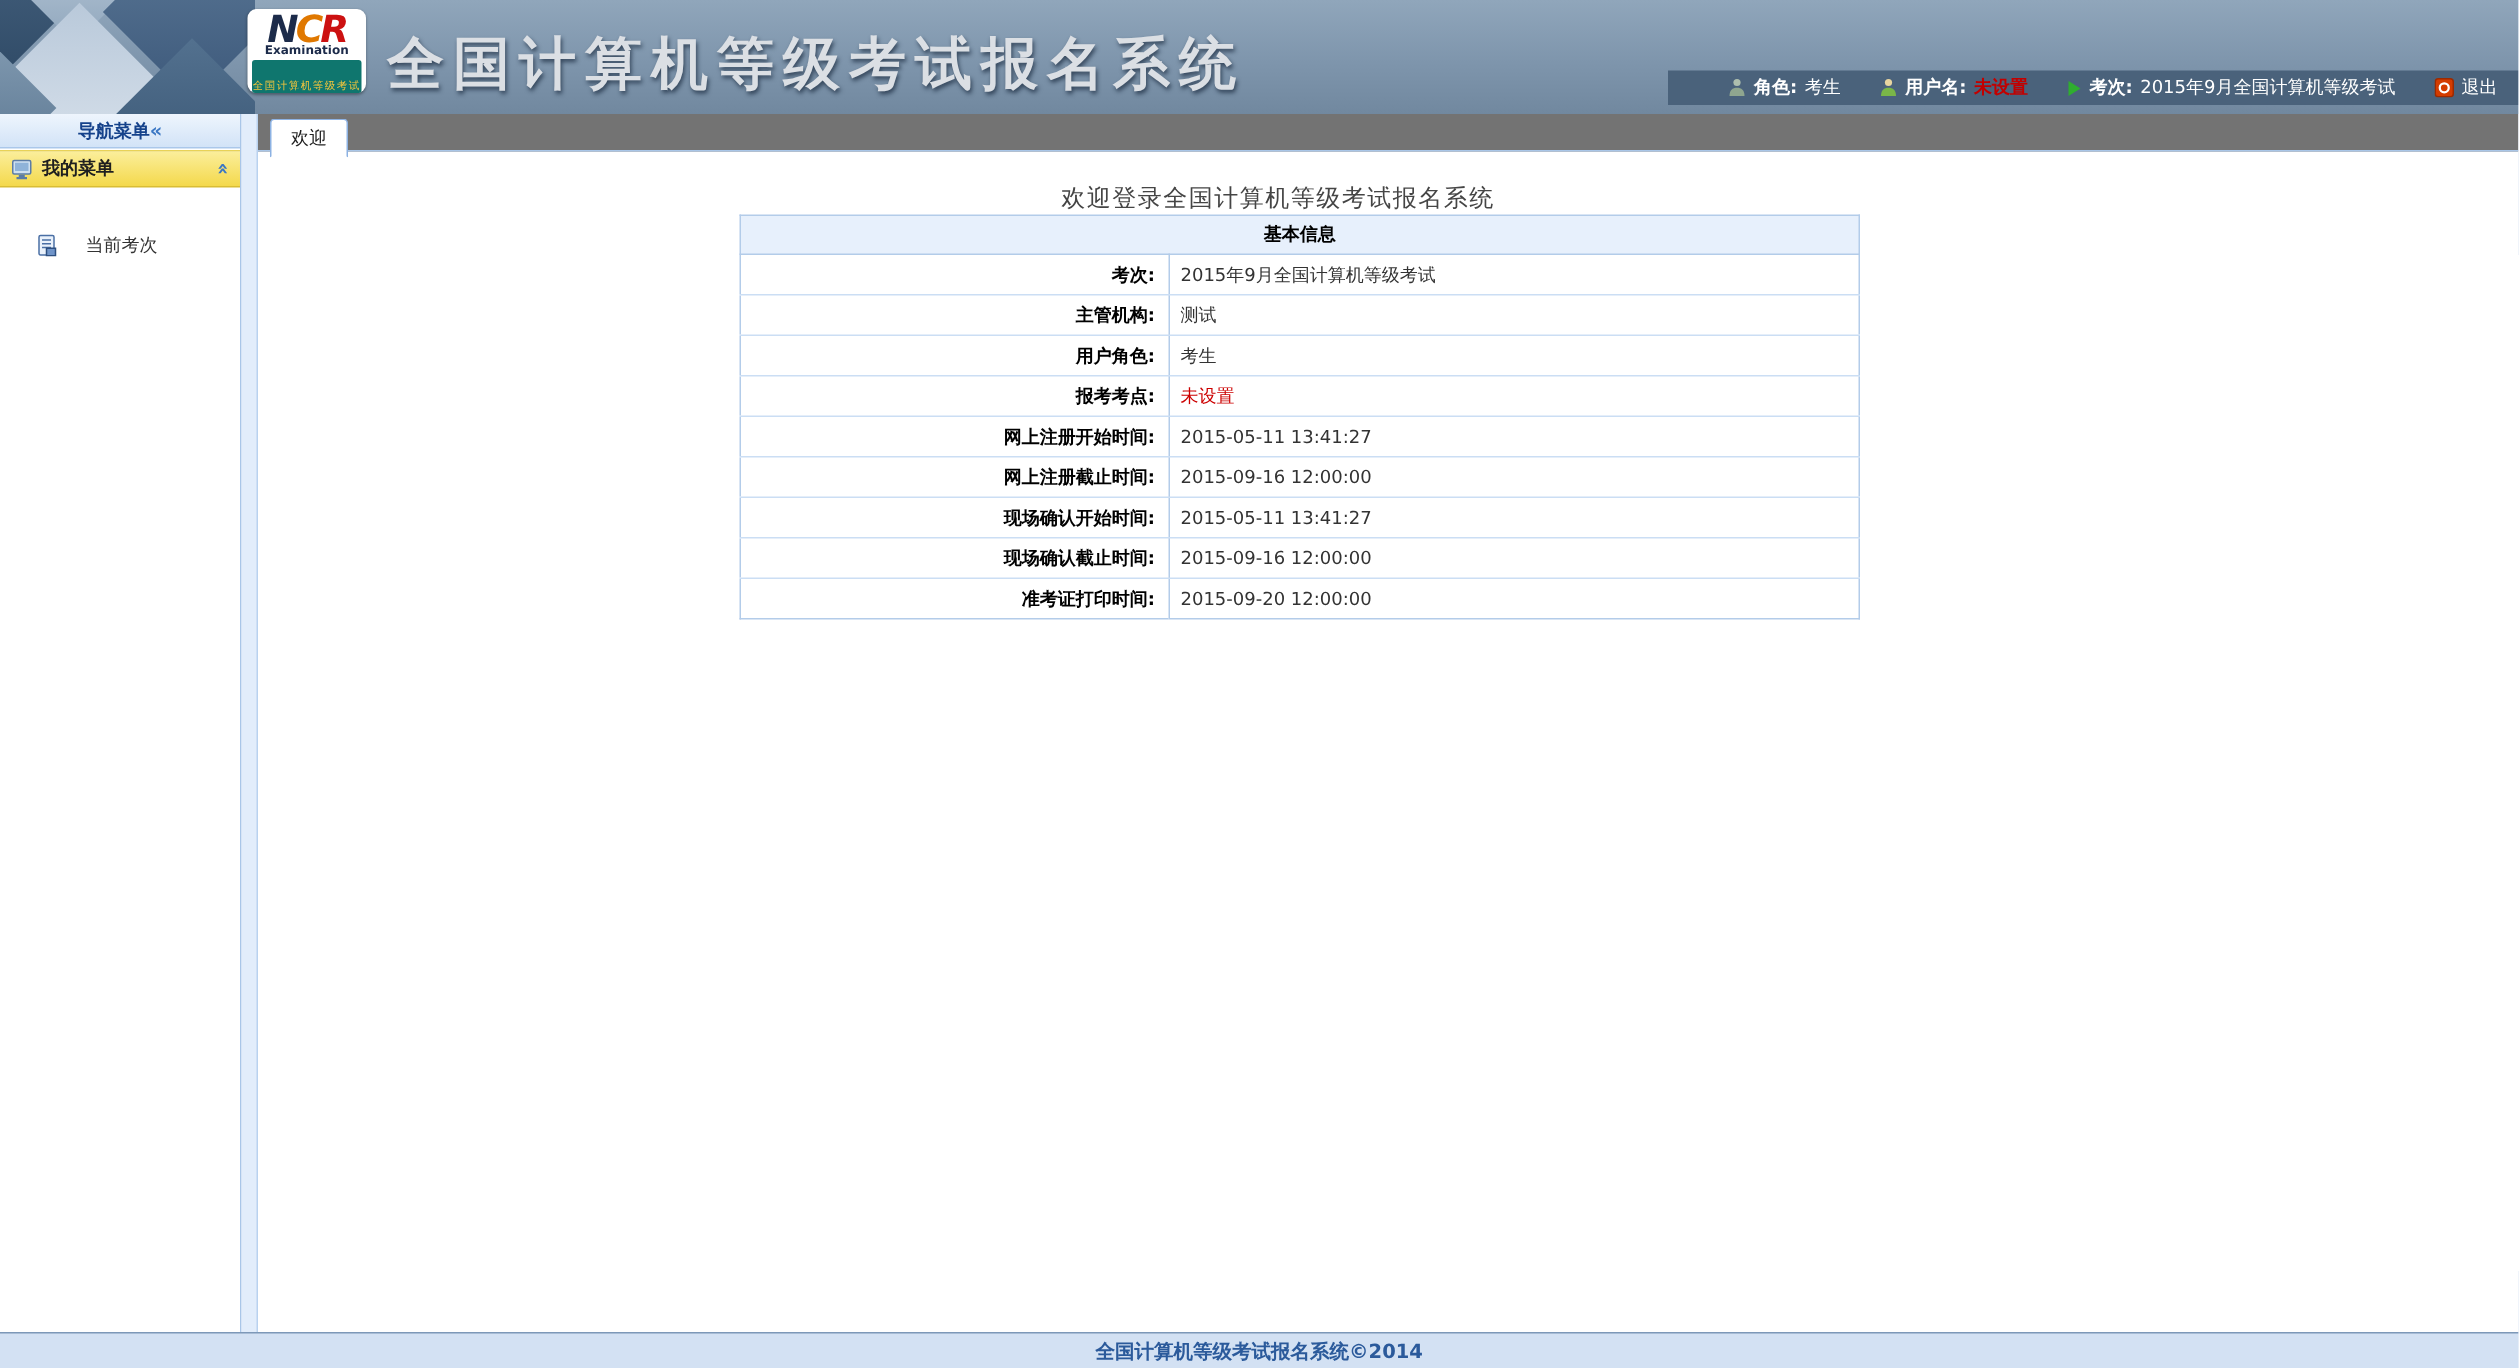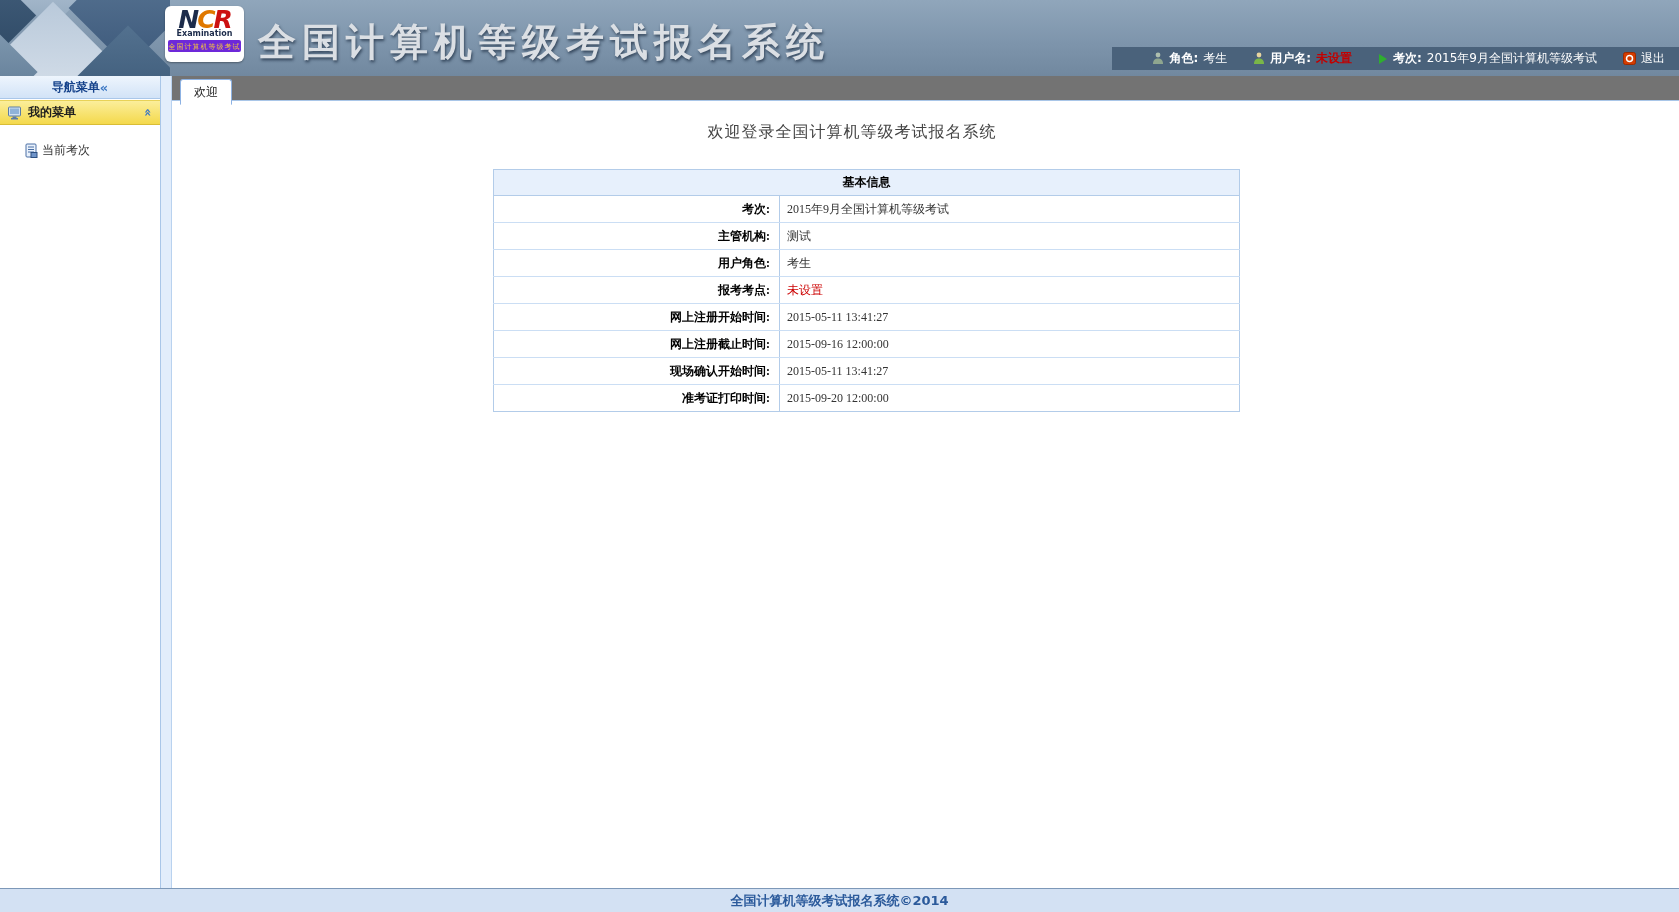--- a/index.html
+++ b/index.html
@@ -32,22 +32,22 @@
     position:absolute; left:165px; top:6px; width:79px; height:56px;
     background:#fff; border-radius:6px; padding-top:1px;
     text-align:center; line-height:1; box-shadow:0 1px 2px rgba(0,0,0,.35);
   }
   .logo-ncr { font-size:25px; font-weight:bold; letter-spacing:-2px; font-style:italic; }
   .logo-ncr .n { color:#1c2b4a; }
   .logo-ncr .c { color:#e07800; }
   .logo-ncr .r { color:#cc1111; }
   .logo-exam { font-size:8px; font-weight:bold; color:#1c2b4a; margin-top:-2px; }
   .logo-sub {
-    margin:2px 3px 0 3px; background:#6d28d9; color:#f5c63c;
-    font-size:7px; padding:4px 0 1px 0; border-radius:2px; letter-spacing:1px;
+    margin:2px 3px 0 3px; background:#0f766e; color:#f5c63c;
+    font-size:7px; padding:14px 0 1px 0; border-radius:2px; letter-spacing:1px;
     white-space:nowrap; overflow:hidden;
   }
   .title {
     position:absolute; left:258px; top:17px;
     font-size:38px; font-weight:bold; letter-spacing:6px;
     color:#dbdfe4; text-shadow:1px 2px 3px rgba(15,30,50,.65);
     white-space:nowrap;
   }
 
   
@@ -79,22 +79,22 @@
   .collapse-icon { color:#3b77c4; font-weight:bold; font-size:13px; cursor:pointer; }
   .menu-group {
     height:25px; margin-top:1px; padding:0 8px;
     background:linear-gradient(to bottom,#fbee9b 0%,#f4d94c 100%);
     border-top:1px solid #e8d257; border-bottom:1px solid #d9bd35;
     display:flex; align-items:center; gap:5px;
     font-weight:bold; color:#1f1f1f; cursor:pointer;
   }
   .menu-group .chev-up { margin-left:auto; color:#3b77c4; font-weight:bold; font-size:13px; display:inline-block; transform:rotate(90deg); }
   .tree-item {
-    margin-top:16px; padding-left:24px; height:18px;
-    display:flex; align-items:center; gap:3px;
+    margin-top:29px; padding-left:24px; height:18px;
+    display:flex; align-items:center; gap:18px;
     color:#333; cursor:pointer;
   }
 
   
   .splitter {
     position:absolute; top:76px; left:161px; width:11px; bottom:24px;
     background:#e2edfb; border-right:1px solid #b9d2ef; cursor:col-resize;
   }
 
   
@@ -111,22 +111,22 @@
     background:#fff; border:1px solid #8db2e3; border-bottom:1px solid #fff;
     border-radius:3px 3px 0 0; padding:4px 13px 3px 13px;
     color:#222; cursor:pointer;
   }
   .inner { width:718px; margin-left:321px; }
   .welcome-heading {
     margin-top:21px; text-align:center;
     font-size:16px; font-weight:500; color:#454545; letter-spacing:1px;
   }
   .info-table {
-    width:747px; margin-top:26px; border-collapse:collapse;
-    border:1px solid #b3cce9; background:#fff;font-family:Liberation Serif, serif;
+    width:747px; border-collapse:collapse;
+    border:1px solid #b3cce9; background:#fff;
   }
   .info-table th {
     background:#e7f0fc; border:1px solid #b3cce9;
     height:26px; font-size:12px; font-weight:bold; color:#000; text-align:center;
   }
   .info-table td {
     height:27px; font-size:12px; border-bottom:1px solid #cbdef4;
   }
   .info-table td.lbl {
     width:286px; text-align:right; font-weight:bold; color:#000;
@@ -263,20 +263,24 @@
             </tr>
           <tr>
               <td class="lbl">网上注册截止时间:</td>
               <td class="val">2015-09-16 12:00:00</td>
             </tr>
           <tr>
               <td class="lbl">现场确认开始时间:</td>
               <td class="val">2015-05-11 13:41:27</td>
             </tr>
           <tr>
+              <td class="lbl">现场确认截止时间:</td>
+              <td class="val">2015-09-16 12:00:00</td>
+            </tr>
+          <tr>
               <td class="lbl">准考证打印时间:</td>
               <td class="val">2015-09-20 12:00:00</td>
             </tr>
         </tbody>
       </table>
     </div>
   </main>
 
   <footer class="footer">
     <span>全国计算机等级考试报名系统©2014</span>

